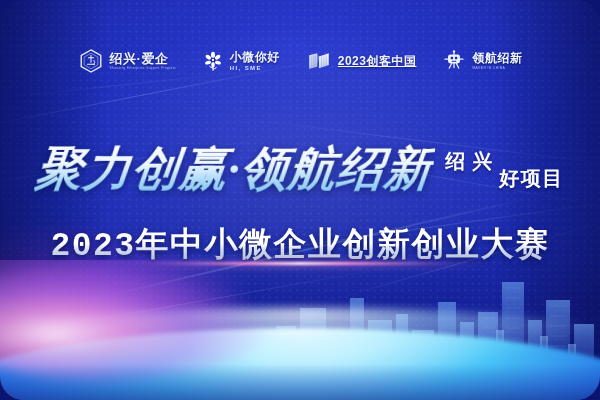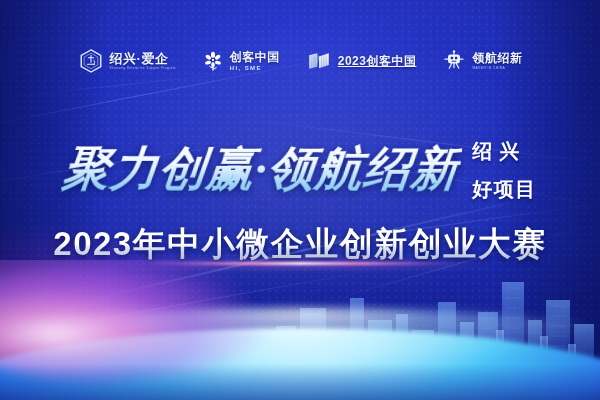--- a/index.html
+++ b/index.html
@@ -9,20 +9,21 @@
     -webkit-font-smoothing:antialiased;
   }
   #poster{
     position:relative;
     width:600px;height:400px;
     overflow:hidden;
     background:
       radial-gradient(ellipse 80% 60% at 50% 12%, #2a3ad0 0%, rgba(42,58,208,0) 62%),
       radial-gradient(ellipse 60% 45% at 8% 82%, #7b33c9 0%, rgba(123,51,201,0) 60%),
       linear-gradient(180deg,#1a27a8 0%, #1b2bb4 22%, #1d2db9 45%, #1b2aae 62%, #16229b 75%, #14218f 100%);
+    border-radius: 24px;
   }
 
   
   .dotgrid{
     position:absolute;inset:0;
     background-image:radial-gradient(rgba(255,255,255,.085) 1px, transparent 1.2px);
     background-size:7px 7px;
     opacity:.55;
     mix-blend-mode:screen;
   }
@@ -74,36 +75,36 @@
   .hl-main{
     font-family:"Liberation Serif","DejaVu Serif",serif;
     font-size:47px;font-weight:700;font-style:italic;
     letter-spacing:1px;white-space:nowrap;
     background:linear-gradient(180deg,#ffffff 0%,#eaf6ff 42%,#9fd4f5 72%,#6fc0ee 100%);
     -webkit-background-clip:text;background-clip:text;color:transparent;
     filter:drop-shadow(0 2px 4px rgba(0,10,70,.65));
     transform:skewX(-6deg);
   }
   .hl-badge{
-    display:flex;flex-direction:column;justify-content:center;
+    display:flex;flex-direction:row;justify-content:center;
     line-height:1.02;margin-left:2px;margin-top:2px;
   }
   .hl-badge .b1{
     font-size:20px;font-weight:700;color:#ffffff;letter-spacing:7px;
     text-shadow:0 2px 3px rgba(0,10,70,.55);
   }
   .hl-badge .b2{
     font-size:20px;font-weight:700;color:#ffffff;letter-spacing:1.5px;
     text-shadow:0 2px 3px rgba(0,10,70,.55);margin-top:17px;
   }
 
   
   .subtitle{
     position:absolute;left:0;right:0;top:222px;height:44px;
-    display:flex;align-items:center;justify-content:center;
+    display:flex;align-items:center;justify-content:center;font-family:Liberation Mono, monospace;
   }
   .sub-txt{
     font-size:33px;font-weight:700;letter-spacing:1.5px;white-space:nowrap;
     background:linear-gradient(180deg,#ffffff 0%,#ffffff 48%,#d3dcef 62%,#9aa9c9 100%);
     -webkit-background-clip:text;background-clip:text;color:transparent;
     filter:drop-shadow(0 2px 3px rgba(0,8,60,.7));
   }
   .subglow{
     position:absolute;left:50%;transform:translateX(-50%);
     top:262px;width:330px;height:3px;border-radius:50%;
@@ -192,21 +193,21 @@
           <ellipse cx="11.5" cy="13" rx="3.4" ry="5.6" transform="rotate(-55 11.5 13)"></ellipse>
           <ellipse cx="29" cy="23" rx="3.2" ry="5.4" transform="rotate(105 29 23)"></ellipse>
           <ellipse cx="11" cy="23" rx="3.2" ry="5.4" transform="rotate(-105 11 23)"></ellipse>
           <ellipse cx="20" cy="27" rx="3.2" ry="5"></ellipse>
         </g>
         <circle cx="20" cy="18" r="4.4" fill="#1b2bb4"></circle>
         <circle cx="20" cy="18" r="2.1" fill="#ffffff"></circle>
         <path d="M20 30 v7 M20 33 q-4 -1 -6 -3 M20 35 q4 -1 6 -3" stroke="#ffffff" stroke-width="1.8" fill="none" stroke-linecap="round"></path>
       </svg>
       <div class="logo-txt">
-        <span class="logo-cn">创客中国</span>
+        <span class="logo-cn">小微你好</span>
         <span class="logo-en">HI, SME</span>
       </div>
     </div>
 
     <div class="logo lg3">
       <svg class="mark-ribbon" viewBox="0 0 40 40">
         <defs>
           <linearGradient id="rg1" x1="0" y1="0" x2="1" y2="1">
             <stop offset="0" stop-color="#f2f7ff"></stop>
               <stop offset="1" stop-color="#9db8e8"></stop>

